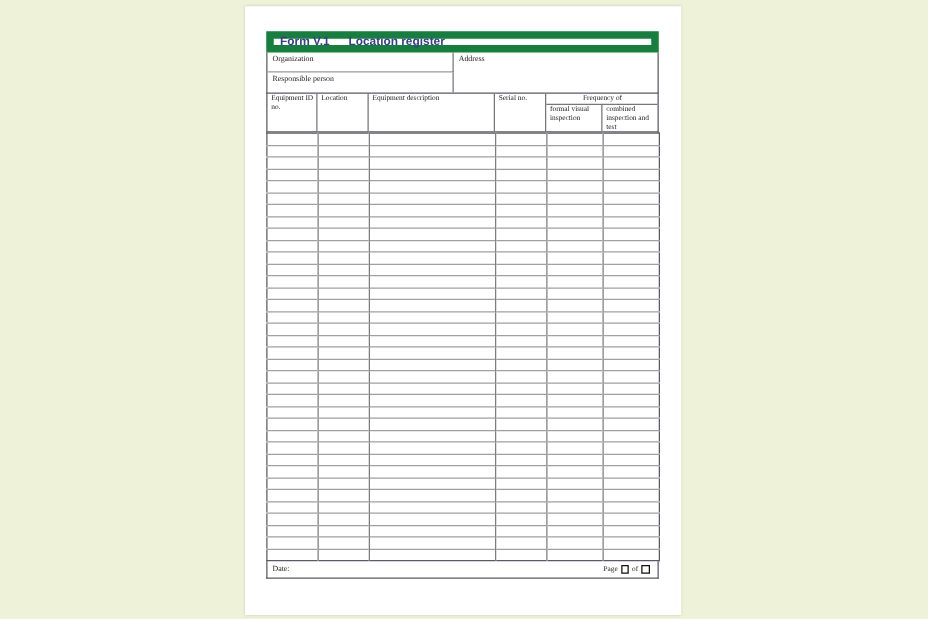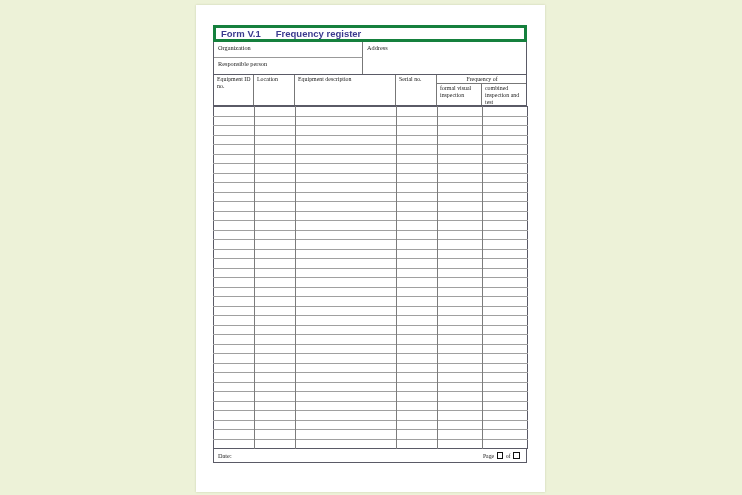--- a/index.html
+++ b/index.html
@@ -18,23 +18,23 @@
     box-shadow: 0 0 2px rgba(90,100,60,0.25);
   }
   .doc {
     position: absolute;
     left: 17px; top: 20px;
     width: 314px;
   }
   
   .title-bar {
     height: 17px;
-    border: 3px solid #15803d;
+    border: 6px solid #15803d;
     display: flex;
-    align-items: flex-start;
+    align-items: center;
     padding-left: 5px;
     font-family: "Liberation Sans", sans-serif;
     font-weight: bold;
     font-size: 9.5px;
     color: #3b3a8e;
     background: #fff;
   }
   .title-bar .form-name { margin-left: 15px; }
   
   .info {
@@ -120,21 +120,21 @@
   }
 </style>
 </head>
 <body>
 
 <div class="page">
   <div class="doc">
 
     <div class="title-bar">
       <span>Form V.1</span>
-      <span class="form-name">Frequency register</span>
+      <span class="form-name">Location register</span>
     </div>
 
     <div class="info">
       <div class="cell cell-org">
         <span>Organization</span>
       </div>
       <div class="cell cell-resp">
         <span>Responsible person</span>
       </div>
       <div class="cell cell-address">

